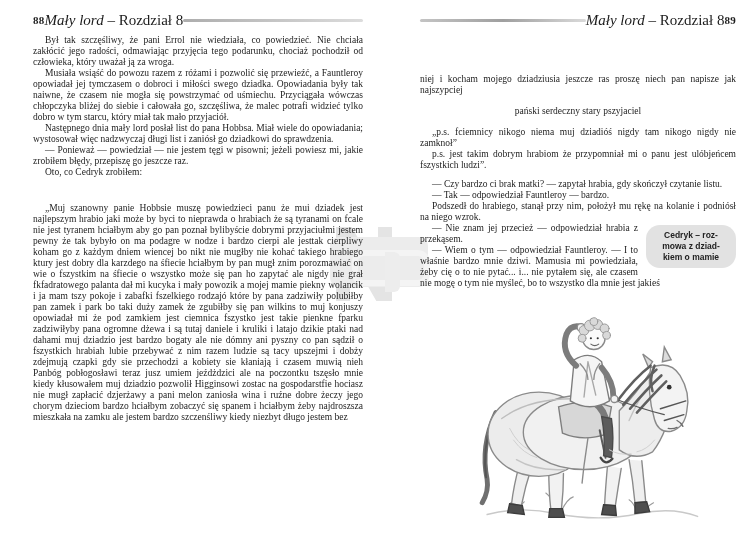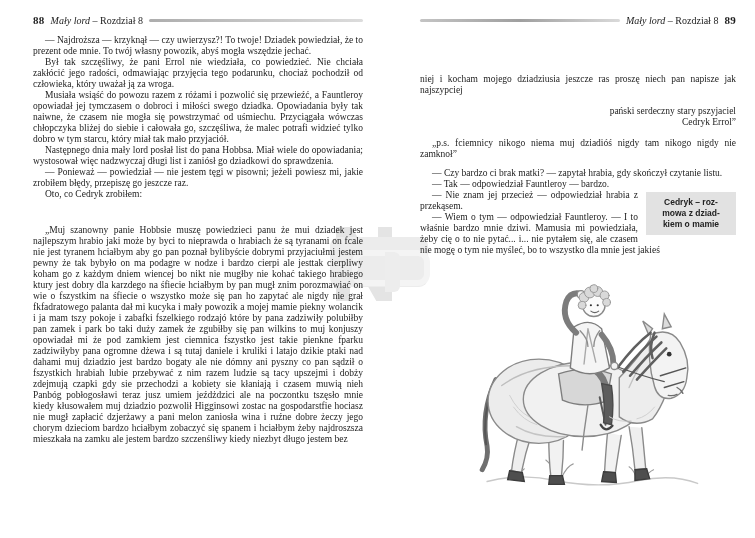--- a/index.html
+++ b/index.html
@@ -1,38 +1,38 @@
 <!DOCTYPE html>
 <html lang="pl"><head>
 <meta charset="utf-8">
 <style>
   html,body{margin:0;padding:0;background:#ffffff;}
   body{width:755px;height:538px;position:relative;overflow:hidden;
        font-family:"Liberation Serif", serif;color:#1c1c1c;}
   .page{position:absolute;top:0;height:538px;}
   #page-left{left:33px;width:330px;}
   #page-right{left:420px;width:316px;}
-  .page-header{display:flex;align-items:center;gap:6px;margin-top:14px;height:12px;}
+  .page-header{display:flex;align-items:center;margin-top:14px;height:12px;}
   .pagenum{font-weight:bold;font-size:11px;letter-spacing:.3px;}
-  .running-title{font-size:10px;white-space:nowrap;}
+  .running-title{font-size:15px;white-space:nowrap;}
   .running-title .it{font-style:italic;}
   .header-rule{flex:1;height:3px;border-radius:2px;
        background:linear-gradient(to right,#adadad,#dcdcdc);}
   #page-right .header-rule{background:linear-gradient(to right,#c4c4c4,#9f9f9f,#dadada);}
   .body-text{margin-top:9px;font-size:9.5px;line-height:11px;text-align:justify;
        position:relative;z-index:2;}
   .body-text p{margin:0;text-indent:12px;}
   p.noindent{text-indent:0;margin-top:48px;}
   p.letter{margin-top:25px;}
   .signature{text-align:center;text-indent:0 !important;margin:10px 0 !important;}
-  .signature span{display:block;text-align:right;}
+  .signature span{display:block;}
   .dialog-gap{height:8px;}
   .margin-note{float:right;width:84px;margin:2px 0 3px 8px;background:#e2e2e2;
        padding:5px 3px;text-align:center;font-family:"Liberation Sans",sans-serif;
-       font-weight:bold;font-size:8.5px;line-height:11px;color:#222;}
+       font-weight:bold;font-size:8.5px;line-height:11px;color:#222;border-radius:14px;}
   .margin-note span{display:block;}
   .illustration{margin:14px 0 0 40px;width:250px;position:relative;z-index:2;}
   .artifact{position:absolute;z-index:1;}
   #artifact-band{left:330px;top:237px;width:98px;height:50px;background:#ececec;border-radius:9px;}
   #artifact-n{left:336px;top:227px;width:56px;height:74px;background:#e4e4e4;
        clip-path:polygon(0 0,28% 0,75% 62%,75% 0,100% 0,100% 100%,72% 100%,25% 38%,25% 100%,0 100%);}
   #artifact-ghost{left:352px;top:250px;width:66px;height:24px;border:6px solid #f4f4f4;
        border-radius:12px;background:transparent;}
   #artifact-tab{left:385px;top:252px;width:15px;height:40px;background:#ededed;border-radius:0 6px 6px 0;}
 </style>
@@ -44,46 +44,46 @@
 <div class="artifact" id="artifact-ghost"></div>
 <div class="artifact" id="artifact-tab"></div>
 
 <div class="page" id="page-left">
   <div class="page-header">
     <span class="pagenum">88</span>
     <span class="running-title"><span class="it">Mały lord</span> <span>– Rozdział 8</span></span>
     <span class="header-rule"></span>
   </div>
   <div class="body-text">
-    <p>— Najdroższa — krzyknął — czy uwierzysz?! To twoje! Dziadek powiedział, że to prezent ode mnie. To twój własny powozik, abyś mogła wszędzie jechać.</p>
     <p>Był tak szczęśliwy, że pani Errol nie wiedziała, co powiedzieć. Nie chciała zakłócić jego radości, odmawiając przyjęcia tego podarunku, chociaż pochodził od człowieka, który uważał ją za wroga.</p>
     <p>Musiała wsiąść do powozu razem z różami i pozwolić się przewieźć, a Fauntleroy opowiadał jej tymczasem o dobroci i miłości swego dziadka. Opowiadania były tak naiwne, że czasem nie mogła się powstrzymać od uśmiechu. Przyciągała wówczas chłopczyka bliżej do siebie i całowała go, szczęśliwa, że malec potrafi widzieć tylko dobro w tym starcu, który miał tak mało przyjaciół.</p>
     <p>Następnego dnia mały lord posłał list do pana Hobbsa. Miał wiele do opowiadania; wystosował więc nadzwyczaj długi list i zaniósł go dziadkowi do sprawdzenia.</p>
     <p>— Ponieważ — powiedział — nie jestem tęgi w pisowni; jeżeli powiesz mi, jakie zrobiłem błędy, przepiszę go jeszcze raz.</p>
     <p>Oto, co Cedryk zrobiłem:</p>
     <p class="letter">„Muj szanowny panie Hobbsie muszę powiedzieci panu że mui dziadek jest najlepszym hrabio jaki może by byci to nieprawda o hrabiach że są tyranami on fcale nie jest tyranem hciałbym aby go pan poznał bylibyście dobrymi przyjaciułmi jestem pewny że tak bybyło on ma podagre w nodze i bardzo cierpi ale jesttak cierpliwy koham go z każdym dniem wiencej bo nikt nie mugłby nie kohać takiego hrabiego ktury jest dobry dla karzdego na śfiecie hciałbym by pan mugł znim porozmawiać on wie o fszystkim na śfiecie o wszystko może się pan ho zapytać ale nigdy nie grał fkfadratowego palanta dał mi kucyka i mały powozik a mojej mamie piekny wolancik i ja mam tszy pokoje i zabafki fszelkiego rodzajó które by pana zadziwiły polubiłby pan zamek i park bo taki duży zamek że zgubiłby się pan wilkins to muj konjuszy opowiadał mi że pod zamkiem jest ciemnica fszystko jest takie pienkne fparku zadziwiłyby pana ogromne dżewa i są tutaj daniele i kruliki i latajo dzikie ptaki nad dahami muj dziadzio jest bardzo bogaty ale nie dómny ani pyszny co pan sądził o fszystkich hrabiah lubie przebywać z nim razem ludzie są tacy upszejmi i dobży zdejmują czapki gdy sie przechodzi a kobiety sie kłaniają i czasem muwią nieh Panbóg pobłogosławi teraz jusz umiem jeźdżdzici ale na poczontku tszęsło mnie kiedy kłusowałem muj dziadzio pozwolił Higginsowi zostac na gospodarstfie hociasz nie mugł zapłacić dzjerżawy a pani melon zaniosła wina i ruźne dobre żeczy jego chorym dzieciom bardzo hciałbym zobaczyć się spanem i hciałbym żeby najdroszsza mieszkała na zamku ale jestem bardzo szczenśliwy kiedy niezbyt długo jestem bez</p>
   </div>
 </div>
 
 <div class="page" id="page-right">
   <div class="page-header">
     <span class="header-rule"></span>
     <span class="running-title"><span class="it">Mały lord</span> <span>– Rozdział 8</span></span>
     <span class="pagenum">89</span>
   </div>
   <div class="body-text">
     <p class="noindent">niej i kocham mojego dziadziusia jeszcze ras proszę niech pan napisze jak najszypciej</p>
     <p class="signature">
       <span>pański serdeczny stary pszyjaciel</span>
-      <span>Cedryk Errol”</span>
     </p>
     <p>„p.s. fciemnicy nikogo niema muj dziadióś nigdy tam nikogo nigdy nie zamknoł”</p>
+    <p>p.s. jest takim dobrym hrabiom że przypomniał mi o panu jest ulóbjeńcem fszystkich ludzi”.</p>
     <div class="dialog-gap"></div>
     <p>— Czy bardzo ci brak matki? — zapytał hrabia, gdy skończył czytanie listu.</p>
     <p>— Tak — odpowiedział Fauntleroy — bardzo.</p>
+    <p>Podszedł do hrabiego, stanął przy nim, położył mu rękę na kolanie i podniósł na niego wzrok.</p>
     <div class="margin-note">
       <span>Cedryk – roz-</span>
       <span>mowa z dziad-</span>
       <span>kiem o mamie</span>
     </div>
     <p>— Nie znam jej przecież — odpowiedział hrabia z przekąsem.</p>
     <p>— Wiem o tym — odpowiedział Fauntleroy. — I to właśnie bardzo mnie dziwi. Mamusia mi powiedziała, żeby cię o to nie pytać... i... nie pytałem się, ale czasem nie mogę o tym nie myśleć, bo to wszystko dla mnie jest jakieś</p>
   </div>
 
   <div class="illustration">

